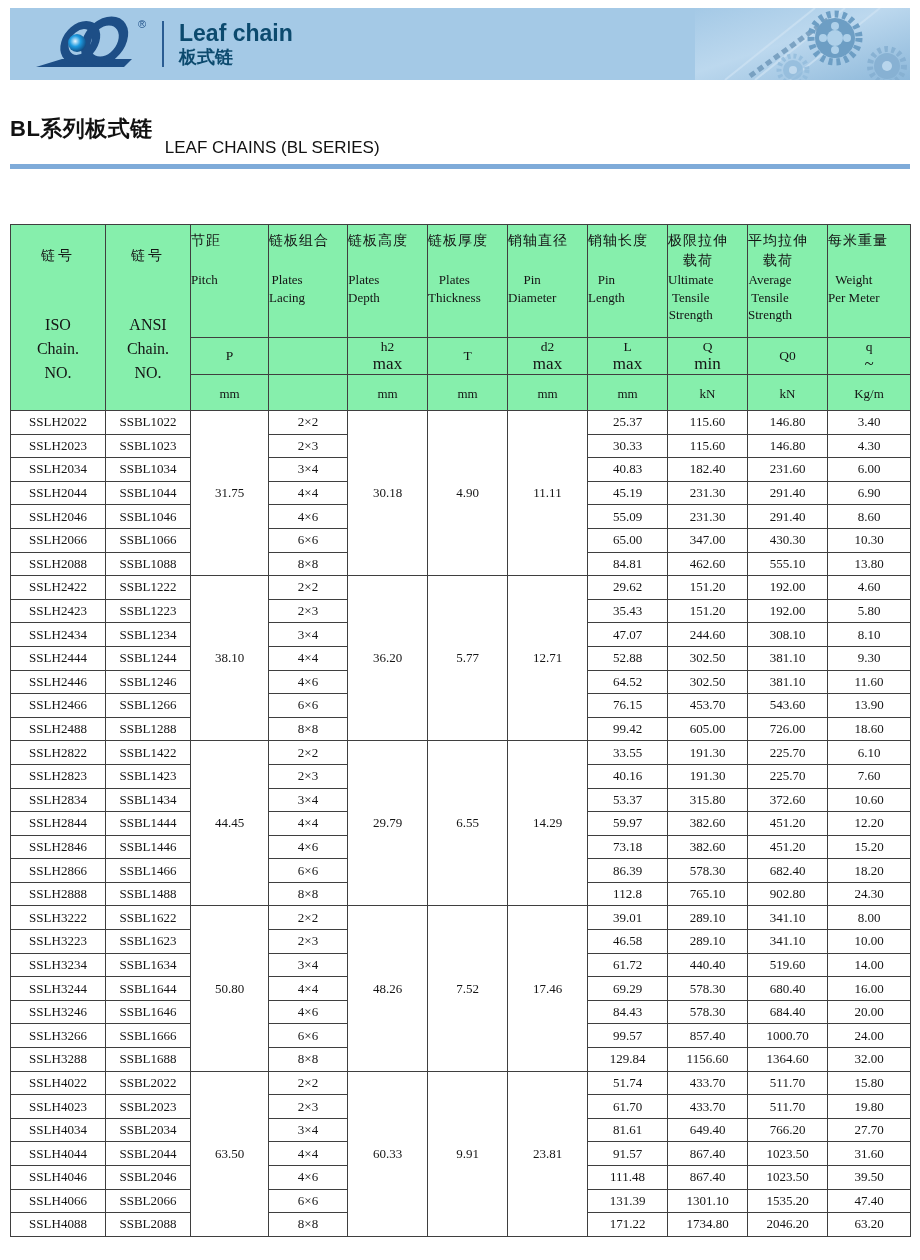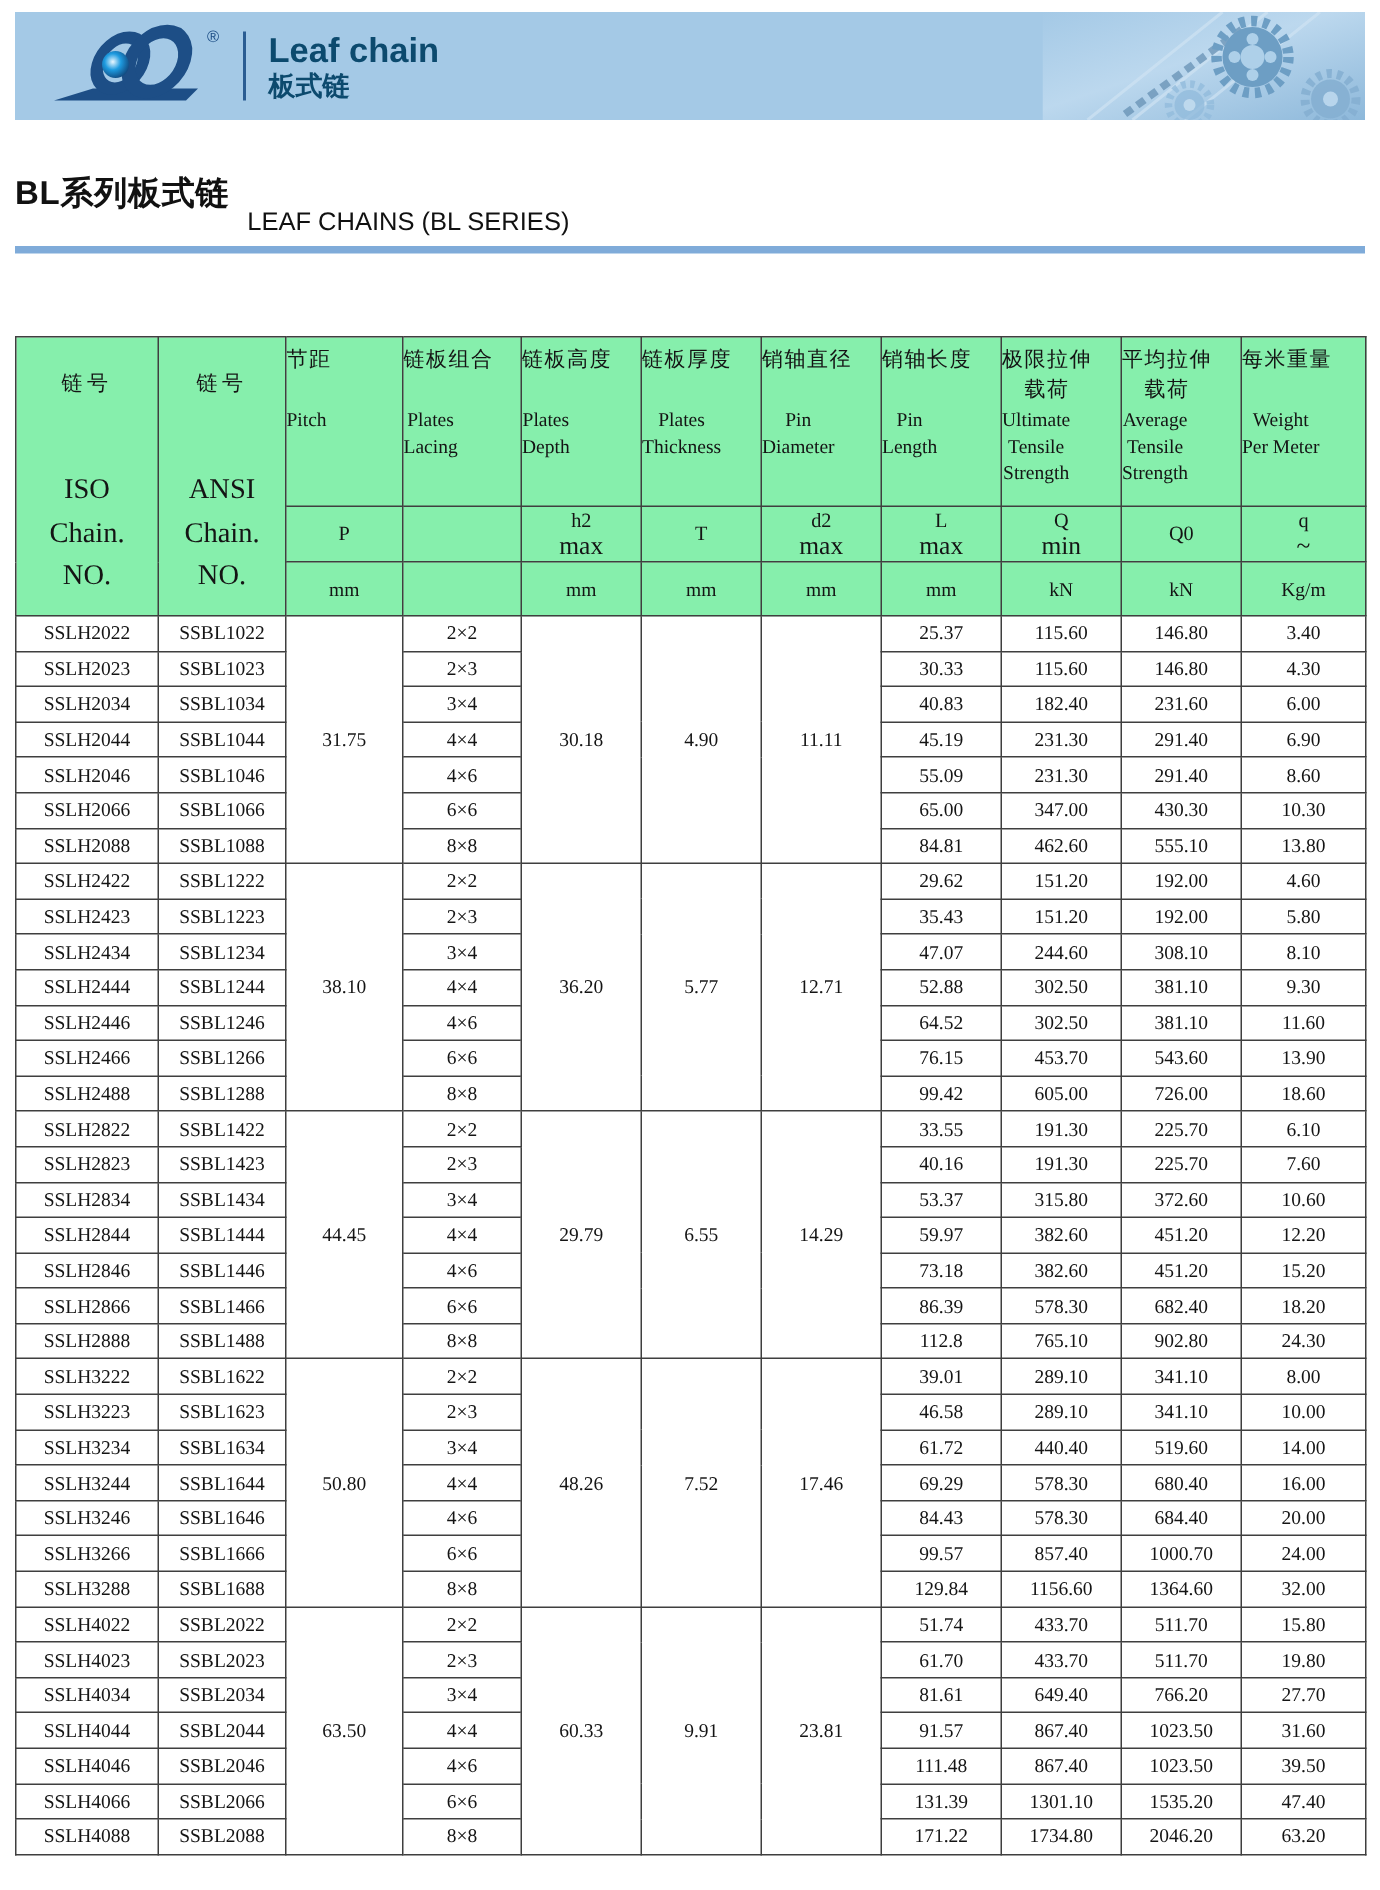--- a/index.html
+++ b/index.html
@@ -39,21 +39,21 @@
     border:1px solid #3f3f3f; text-align:center; vertical-align:middle;
     font-weight:normal; padding:0; color:#141414;
   }
   thead th { background:#86efac;margin-left:31px; }
   tr.title-row-h { height:112px; }
   tr.sym-row { height:37px; }
   tr.unit-row { height:36px;padding-left:44px; }
   tbody td { height:23.6px; font-size:13px; background:#ffffff; }
   .chain-inner { display:flex; flex-direction:column; align-items:center; padding-top:22px; height:185px; }
   .chain-zh { font-size:14px; letter-spacing:3px; }
-  .chain-sub { margin-top:48px; font-size:19px; line-height:1.5; }
+  .chain-sub { margin-top:48px; font-size:16px; line-height:1.5; }
 
   .th-title-inner { display:flex; flex-direction:column; align-items:flex-start; padding-top:6px; height:112px; }
   .hzh { min-height:40px; font-size:14px; letter-spacing:1px; line-height:1.4; }
   .hen { font-size:13px; line-height:1.35; }
 
   .sym-main { font-size:13.5px; line-height:1.05; }
   .sym-sub  { font-size:17px;  line-height:1.0; }
   .unit { font-size:13px; }
 </style>
 </head>

